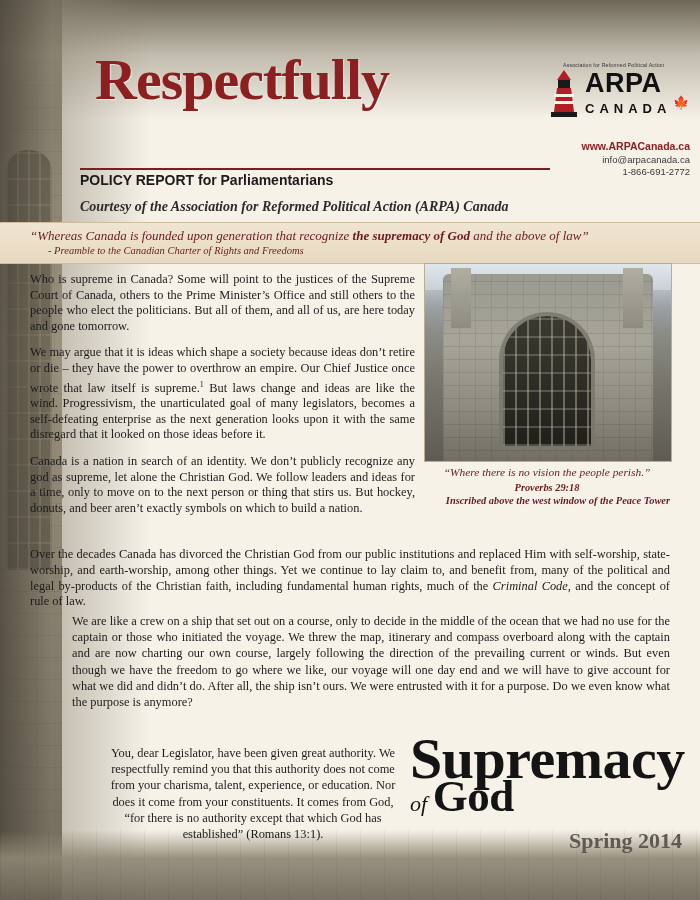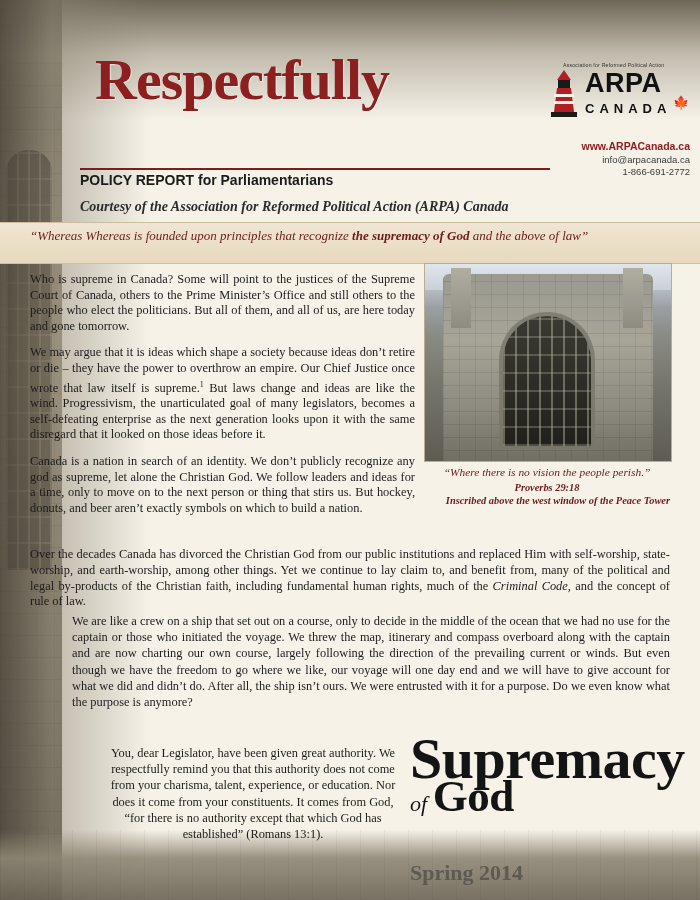--- a/index.html
+++ b/index.html
@@ -367,25 +367,25 @@
   .sup2 .god {
     font-size: 45px;
     font-style: normal;
     font-weight: bold;
     letter-spacing: -0.5px;
   }
   .season {
     position: absolute;
     left: 410px; top: 828px;
     width: 272px;
+    text-align: right;
     font-size: 22px;
     font-weight: bold;
     color: #5d5a52;
     font-family: "Liberation Serif", serif;
-    margin-top: 32px;
   }
 </style>
 </head>
 <body>
 
 <div class="page">
 
   <div class="bg-photo"></div>
   <div class="bg-mask"></div>
   <div class="bg-left-stone"></div>
@@ -419,21 +419,22 @@
       </div>
       <div class="logo-text">ARPA</div>
       <div class="logo-text" style="top:34px;font-size:13px;letter-spacing:5px;">CANADA</div>
       <div class="logo-maple">🍁</div>
     </div>
     <div class="logo-url">www.ARPACanada.ca</div>
     <div class="logo-mail">info@arpacanada.ca</div>
     <div class="logo-phone">1-866-691-2772</div>
 
     <div class="quote-bar"></div>
-    <div class="quote-line1"><span>“Whereas Whereas is founded upon principles that recognize </span><b>the supremacy of God</b><span> and the above of law”</span></div>
+    <div class="quote-line1"><span>“Whereas Canada is founded upon generation that recognize </span><b>the supremacy of God</b><span> and the above of law”</span></div>
+    <div class="quote-line2">-   Preamble to the Canadian Charter of Rights and Freedoms</div>
 
     <div class="col-left">
       <p>Who is supreme in Canada? Some will point to the justices of the Supreme Court of Canada, others to the Prime Minister’s Office and still others to the people who elect the politicians. But all of them, and all of us, are here today and gone tomorrow.</p>
       <p><span>We may argue that it is ideas which shape a society because ideas don’t retire or die – they have the power to overthrow an empire. Our Chief Justice once wrote that law itself is supreme.</span><sup>1</sup><span> But laws change and ideas are like the wind. Progressivism, the unarticulated goal of many legislators, becomes a self-defeating enterprise as the next generation looks upon it with the same disregard that it looked on those ideas before it.</span></p>
       <p>Canada is a nation in search of an identity. We don’t publicly recognize any god as supreme, let alone the Christian God. We follow leaders and ideas for a time, only to move on to the next person or thing that stirs us. But hockey, donuts, and beer aren’t exactly symbols on which to build a nation.</p>
     </div>
 
     <div class="photo">
       <div class="sky"></div>
       <div class="tower"></div>

